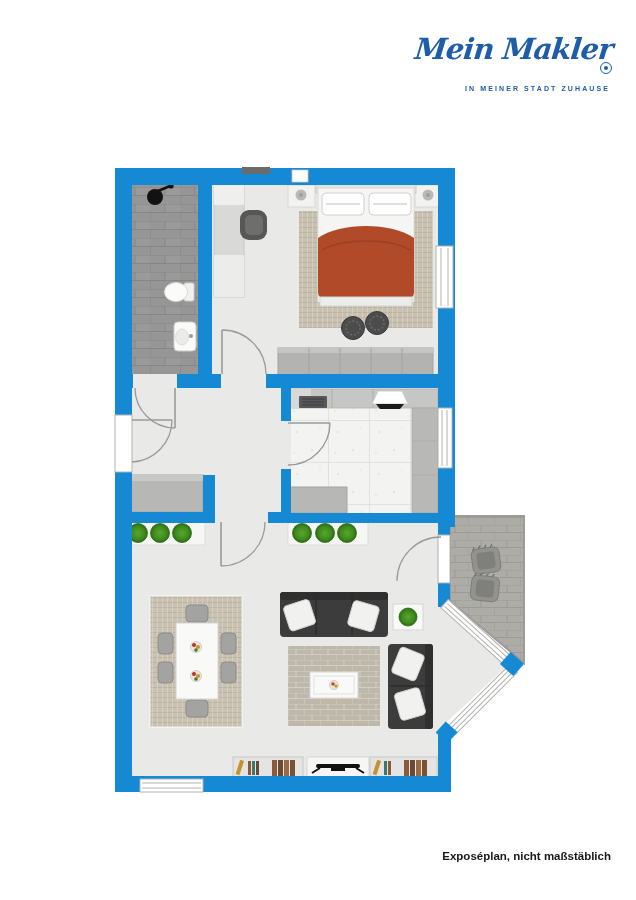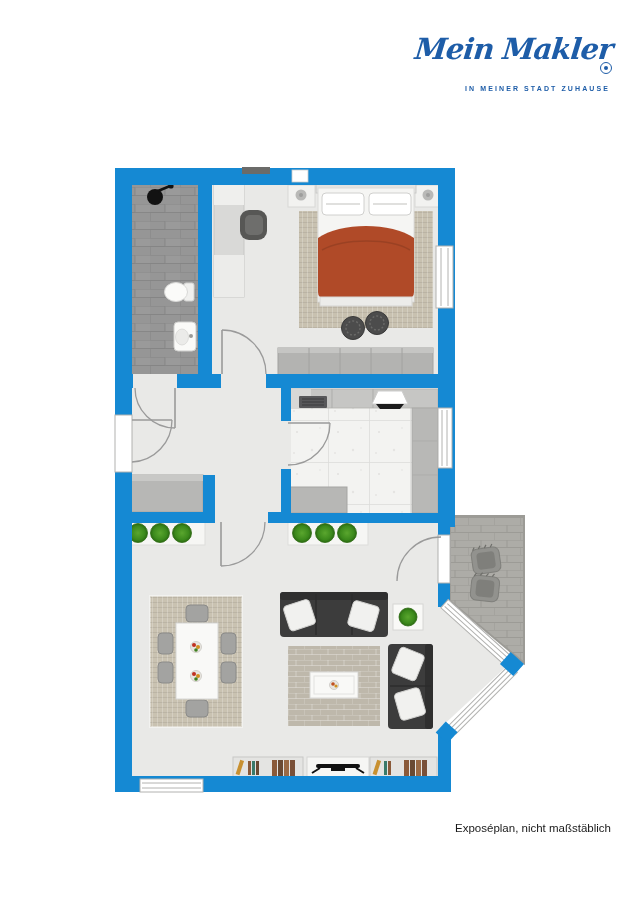--- a/index.html
+++ b/index.html
@@ -21,21 +21,21 @@
   .logo-mark::after{
     content:"";position:absolute;left:3px;top:3px;width:4px;height:4px;border-radius:50%;
     background:var(--c-logo_blue);
   }
   .logo-tagline{
     margin-top:3px;padding-right:2px;font-size:7px;font-weight:bold;
     letter-spacing:2.1px;color:var(--c-logo_blue);
   }
   
   .footer{
-    position:absolute;top:822px;right:25px;font-size:11.5px;font-weight:normal;
+    position:absolute;top:850px;right:25px;font-size:11.5px;font-weight:bold;
     color:var(--c-footer_text);
   }
   
   svg{position:absolute;left:0;top:0;}
   .wall{fill:var(--c-wall);}
   .floor{fill:var(--c-floor);}
   .win{fill:#ffffff;stroke:#b2b2b0;stroke-width:1;}
   .winline{stroke:#b2b2b0;stroke-width:1;fill:none;}
   .arc{fill:none;stroke:var(--c-door_line);stroke-width:1.3;}
   .leaf{stroke:var(--c-door_line);stroke-width:1.6;}

